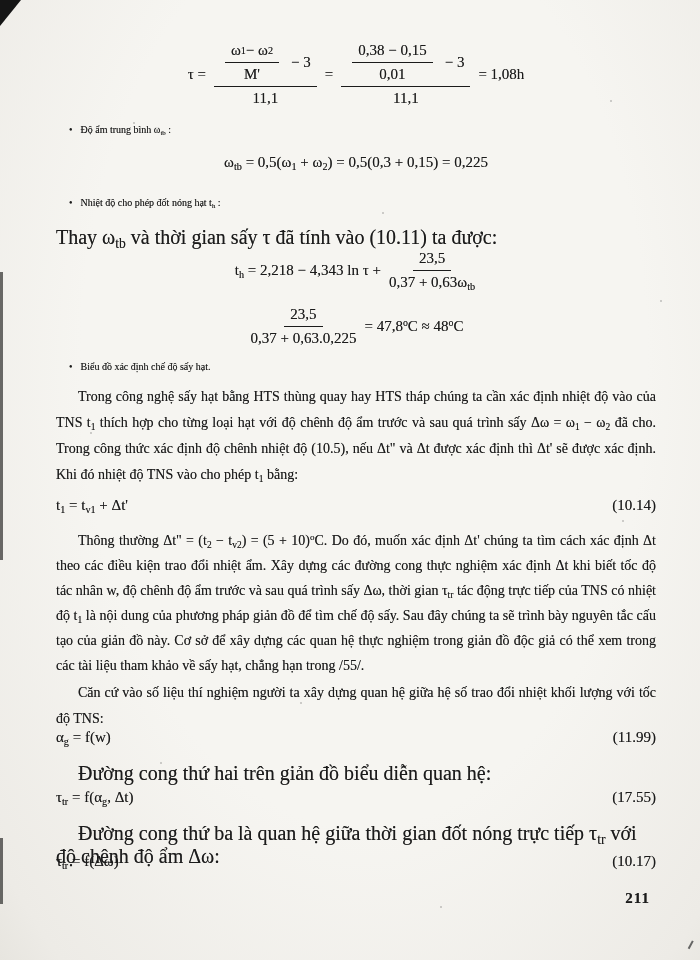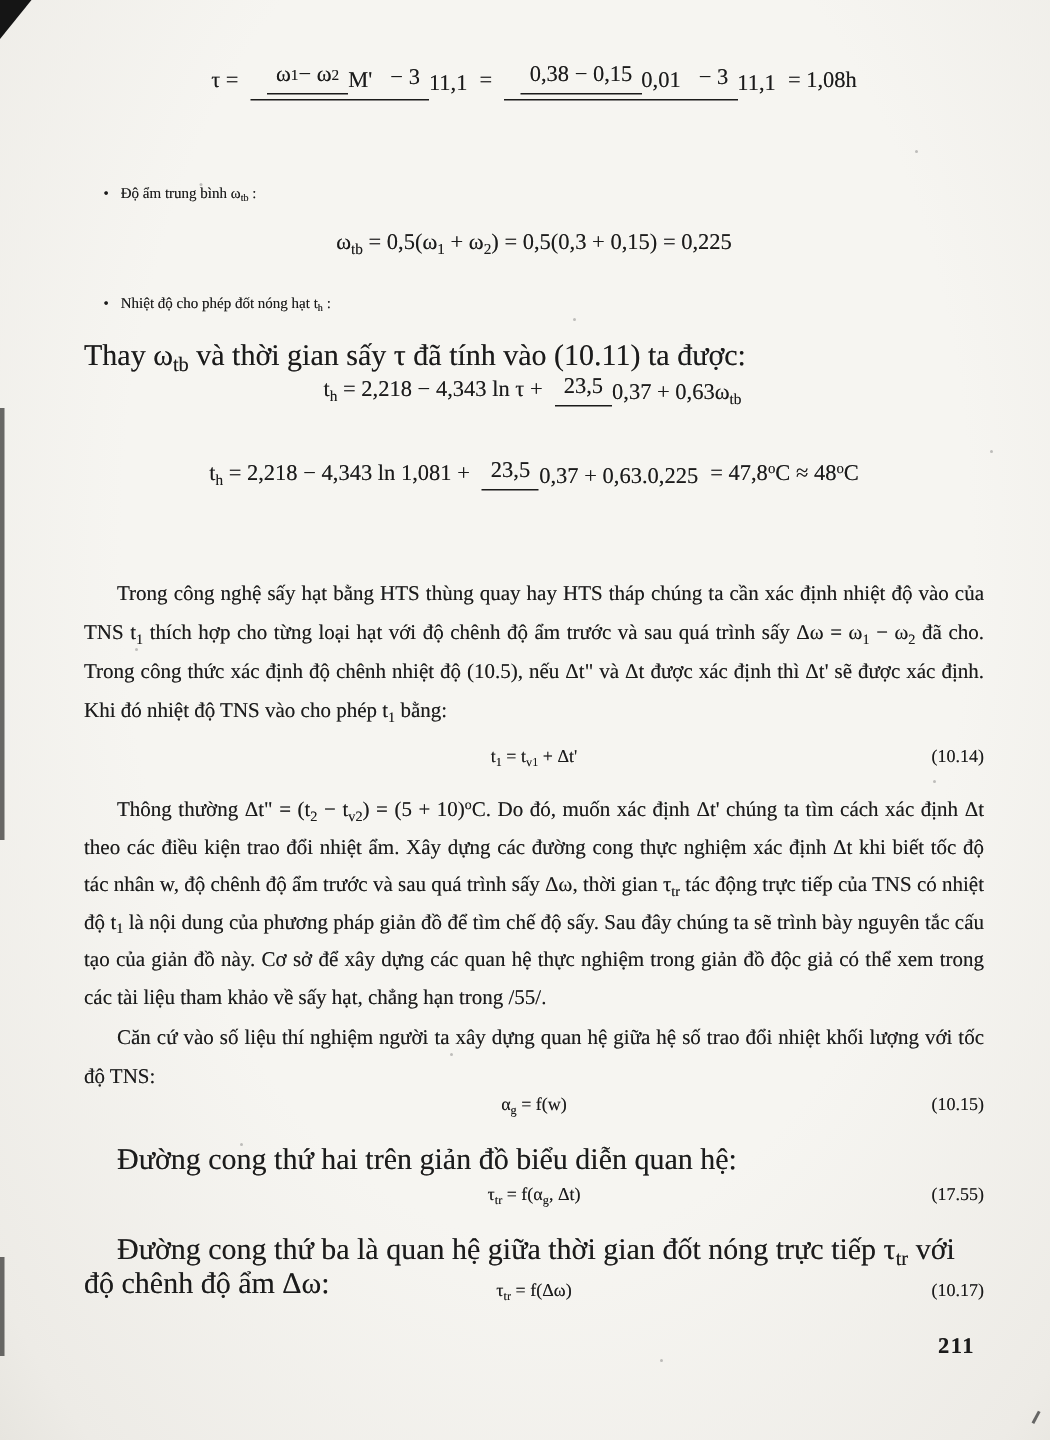--- a/index.html
+++ b/index.html
@@ -12,27 +12,27 @@
     color:#1b1b1b;
     text-shadow: 0 0 0.3px rgba(20,20,20,0.55);
   }
   .abs { position:absolute; left:56px; right:44px; }
   .para { text-align:justify; font-size:14px; line-height:26px; text-indent:22px; }
   .line { font-size:20px; }
   .bullet-line { padding-left:13px; font-size:10px; }
   .dot { margin-right:8px; }
   .formula { display:flex; justify-content:center; align-items:center; font-size:15px; }
   .fpart { margin:0 3px; white-space:nowrap; }
-  .frac { display:inline-flex; flex-direction:row; align-items:center; margin:0 5px; text-align:center; vertical-align:middle; }
+  .frac { display:inline-flex; flex-direction:column; align-items:center; margin:0 5px; text-align:center; vertical-align:middle; }
   .frac > .num { display:inline-flex; align-items:center; justify-content:center; border-bottom:1.4px solid #1b1b1b; padding:0 6px 3px; white-space:nowrap; }
   .frac > .den { padding-top:3px; white-space:nowrap; }
   .hrow { gap:7px; }
   sub { font-size:0.68em; line-height:0; vertical-align:-0.32em; }
   sup { font-size:0.66em; line-height:0; vertical-align:0.5em; }
-  .eqrow { position:absolute; left:56px; right:44px; text-align:center; font-size:12px; }
+  .eqrow { position:absolute; left:56px; right:44px; font-size:15px; }
   .eqnum { position:absolute; right:0; top:0; }
   .pagenum { position:absolute; right:50px; top:890px; font-size:15px; font-weight:bold; letter-spacing:1px; }
   
   .corner-artifact { position:absolute; left:0; top:0; width:0; height:0;
     border-top:26px solid #151515; border-right:21px solid transparent; }
   .edge-strip { position:absolute; left:0; width:3px; background:#3a3a38; opacity:0.75; }
   .strip1 { top:272px; height:288px; }
   .strip2 { top:838px; height:66px; }
   .speck { position:absolute; width:2px; height:2px; border-radius:50%; background:#555; opacity:0.35; }
   .slash { position:absolute; right:5px; top:944px; width:9px; height:1.5px; background:#444; transform:rotate(-62deg); opacity:0.8; }
@@ -101,49 +101,51 @@
 
   <div class="abs formula" style="top:250px">
     <span class="fpart">t<sub>h</sub> = 2,218 − 4,343 ln τ +</span>
     <span class="frac">
       <span class="num">23,5</span>
       <span class="den">0,37 + 0,63ω<sub>tb</sub></span>
     </span>
   </div>
 
   <div class="abs formula" style="top:306px">
-    <span class="fpart">t<sub>h</sub> = 2,218 − 4,343 ln 1,081 +</span>
     <span class="frac">
       <span class="num">23,5</span>
       <span class="den">0,37 + 0,63.0,225</span>
     </span>
     <span class="fpart">= 47,8<sup>o</sup>C ≈ 48<sup>o</sup>C</span>
   </div>
 
+  <div class="abs bullet-line" style="top:361px">
+    <span class="dot">•</span><span>Biểu đồ xác định chế độ sấy hạt.</span>
+  </div>
 
   <div class="abs para" style="top:384px">
     <span>Trong công nghệ sấy hạt bằng HTS thùng quay hay HTS tháp chúng ta cần xác định nhiệt độ vào của TNS t<sub>1</sub> thích hợp cho từng loại hạt với độ chênh độ ẩm trước và sau quá trình sấy Δω = ω<sub>1</sub> − ω<sub>2</sub> đã cho. Trong công thức xác định độ chênh nhiệt độ (10.5), nếu Δt" và Δt được xác định thì Δt' sẽ được xác định. Khi đó nhiệt độ TNS vào cho phép t<sub>1</sub> bằng:</span>
   </div>
 
   <div class="eqrow" style="top:497px">
     <span>t<sub>1</sub> = t<sub>v1</sub> + Δt'</span>
     <span class="eqnum">(10.14)</span>
   </div>
 
   <div class="abs para" style="top:528px; line-height:25px">
     <span>Thông thường Δt" = (t<sub>2</sub> − t<sub>v2</sub>) = (5 + 10)<sup>o</sup>C. Do đó, muốn xác định Δt' chúng ta tìm cách xác định Δt theo các điều kiện trao đổi nhiệt ẩm. Xây dựng các đường cong thực nghiệm xác định Δt khi biết tốc độ tác nhân w, độ chênh độ ẩm trước và sau quá trình sấy Δω, thời gian τ<sub>tr</sub> tác động trực tiếp của TNS có nhiệt độ t<sub>1</sub> là nội dung của phương pháp giản đồ để tìm chế độ sấy. Sau đây chúng ta sẽ trình bày nguyên tắc cấu tạo của giản đồ này. Cơ sở để xây dựng các quan hệ thực nghiệm trong giản đồ độc giả có thể xem trong các tài liệu tham khảo về sấy hạt, chẳng hạn trong /55/.</span>
   </div>
 
   <div class="abs para" style="top:680px">
     <span>Căn cứ vào số liệu thí nghiệm người ta xây dựng quan hệ giữa hệ số trao đổi nhiệt khối lượng với tốc độ TNS:</span>
   </div>
 
   <div class="eqrow" style="top:729px">
     <span>α<sub>g</sub> = f(w)</span>
-    <span class="eqnum">(10.15)</span>
+    <span class="eqnum">(11.99)</span>
   </div>
 
   <div class="abs line" style="top:762px; text-indent:22px">
     <span>Đường cong thứ hai trên giản đồ biểu diễn quan hệ:</span>
   </div>
 
   <div class="eqrow" style="top:789px">
     <span>τ<sub>tr</sub> = f(α<sub>g</sub>, Δt)</span>
     <span class="eqnum">(17.55)</span>
   </div>

